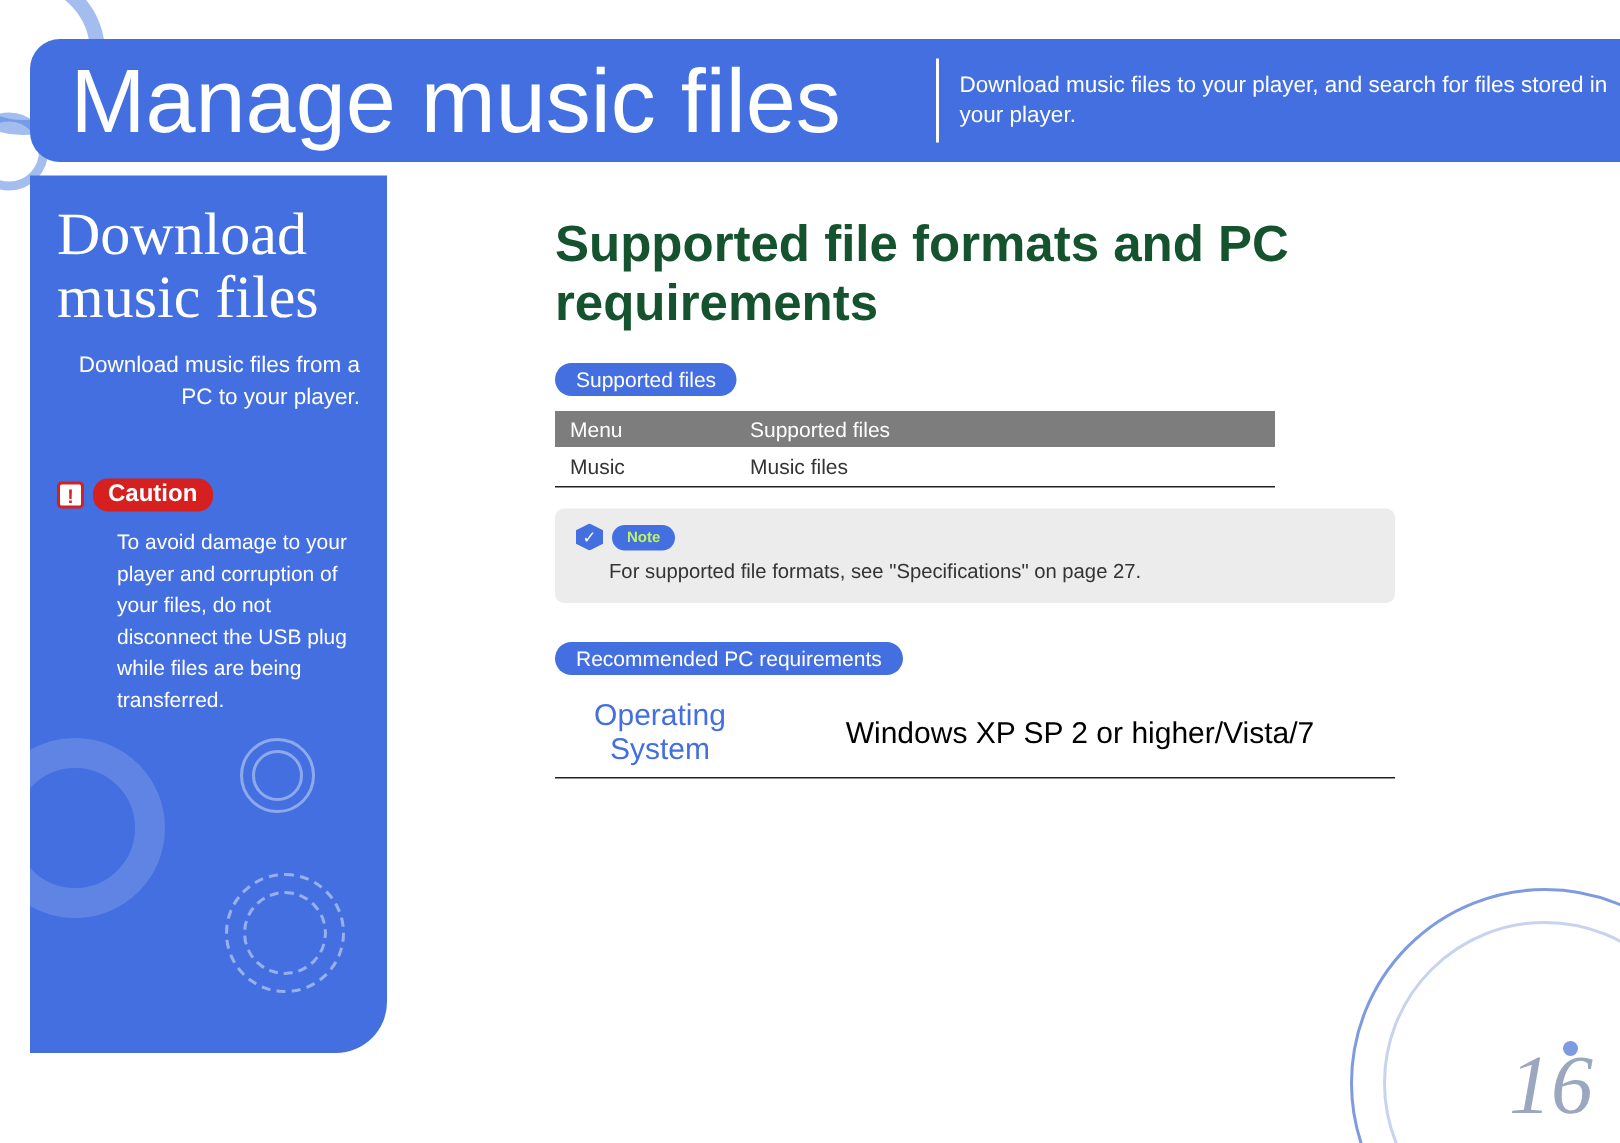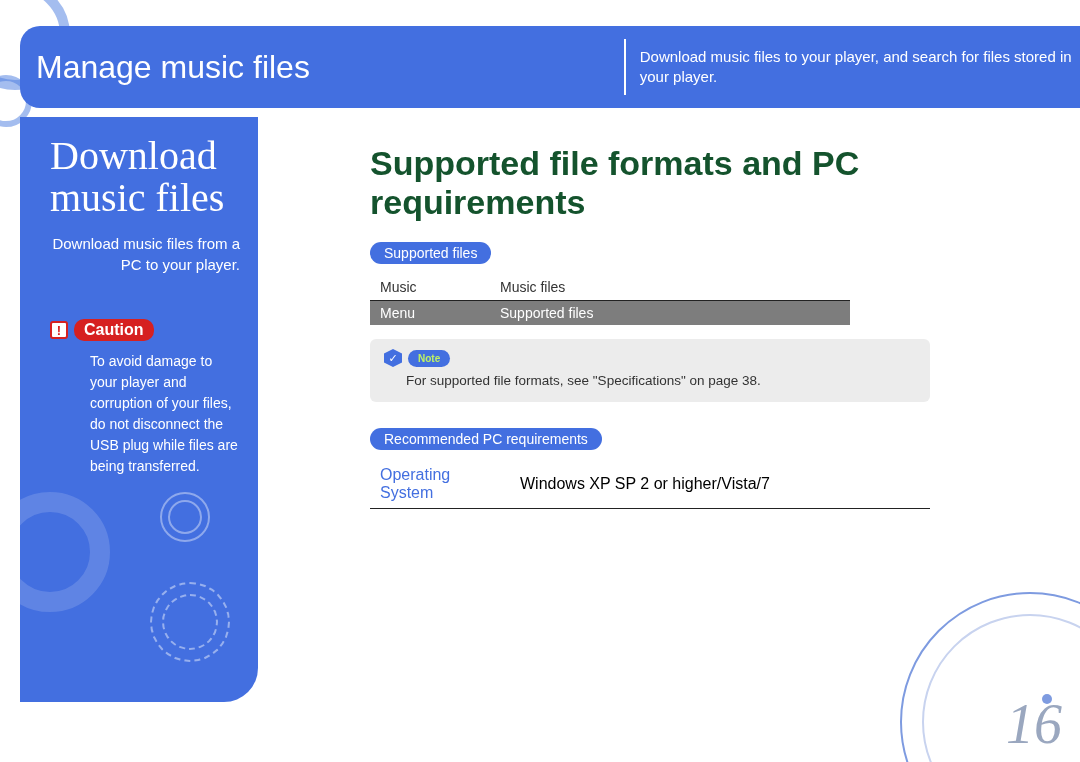--- a/index.html
+++ b/index.html
@@ -66,43 +66,43 @@
     height: 82px;
     background: #436fe0;
     color: #fff;
     display: flex;
     align-items: center;
     border-top-left-radius: 20px;
     border-bottom-left-radius: 20px;
   }
   .header h1 {
     font-weight: 400;
-    font-size: 32px;
-    padding-left: 16px;
+    font-size: 60px;
+    padding-left: 27px;
     flex: 0 0 590px;
   }
   .header .divider {
     width: 2px; height: 56px; background: #fff; margin: 0 14px;
   }
   .header .desc {
     font-size: 15px;
     line-height: 1.35;
     font-weight: 400;
   }
 
   
   .sidebar {
     position: absolute;
     left: 20px; top: 117px;
     width: 238px;
     bottom: 60px;
     background: #436fe0;
     color: #fff;
     border-bottom-right-radius: 34px;
-    padding: 18px 18px 30px 30px;
+    padding: 18px 18px 30px 18px;
     overflow: hidden;
   }
   .sidebar .deco{
     position:absolute;
     pointer-events:none;
   }
   .sidebar .deco.d1{left:-30px;bottom:90px;width:120px;height:120px;border:20px solid rgba(255,255,255,.15);border-radius:50%;}
   .sidebar .deco.d2{left:130px;bottom:40px;width:80px;height:80px;border:2px dashed rgba(255,255,255,.45);border-radius:50%;}
   .sidebar .deco.d2::after{content:"";position:absolute;inset:10px;border:2px dashed rgba(255,255,255,.45);border-radius:50%;}
   .sidebar .deco.d3{left:140px;bottom:160px;width:50px;height:50px;border:2px solid rgba(255,255,255,.4);border-radius:50%;}
@@ -168,21 +168,21 @@
   .note-head{display:flex;align-items:center;gap:6px;margin-bottom:6px;}
   .note-icon{
     width:18px;height:18px;background:#436fe0;display:inline-flex;align-items:center;justify-content:center;color:#fff;font-size:11px;
     clip-path: polygon(50% 0%, 100% 25%, 100% 75%, 50% 100%, 0% 75%, 0% 25%);
   }
   .note-pill{
     background:#436fe0;color:#bef264;font-size:10px;font-weight:bold;border-radius:9px;padding:3px 10px;
   }
   .note-body{font-size:13.5px;color:#333;padding-left:22px;}
   table.req{
-    width:560px;border-collapse:collapse;font-size:16px;
+    width:560px;border-collapse:collapse;font-size:20px;text-align:center;
   }
   table.req td{
     padding:6px 10px;border-bottom:1px solid #222;
   }
   table.req td:first-child{width:140px;color:#436fe0;}
 </style>
 </head>
 <body>
 
 <div class="bg-circles"></div>
@@ -209,36 +209,36 @@
 </div>
 
 <div class="main">
   <h2 class="page-title">Supported file formats and PC requirements</h2>
 
   <span class="pill-blue">Supported files</span>
 
   <table class="formats">
     <tbody>
         <tr>
+      <th style="width:120px">Menu</th>
+      <th>Supported files</th>
+    </tr>
+    <tr>
       <td>Music</td>
       <td>Music files</td>
-    </tr>
-    <tr>
-      <th style="width:120px">Menu</th>
-      <th>Supported files</th>
     </tr>
   </tbody>
     </table>
 
   <div class="note-box">
     <div class="note-head">
       <span class="note-icon">✓</span>
       <span class="note-pill">Note</span>
     </div>
-    <div class="note-body">For supported file formats, see "Specifications" on page 38.</div>
+    <div class="note-body">For supported file formats, see "Specifications" on page 27.</div>
   </div>
 
   <span class="pill-blue">Recommended PC requirements</span>
 
   <table class="req">
     <tbody>
         <tr>
       <td>Operating System</td>
       <td>Windows XP SP 2 or higher/Vista/7</td>
     </tr>

